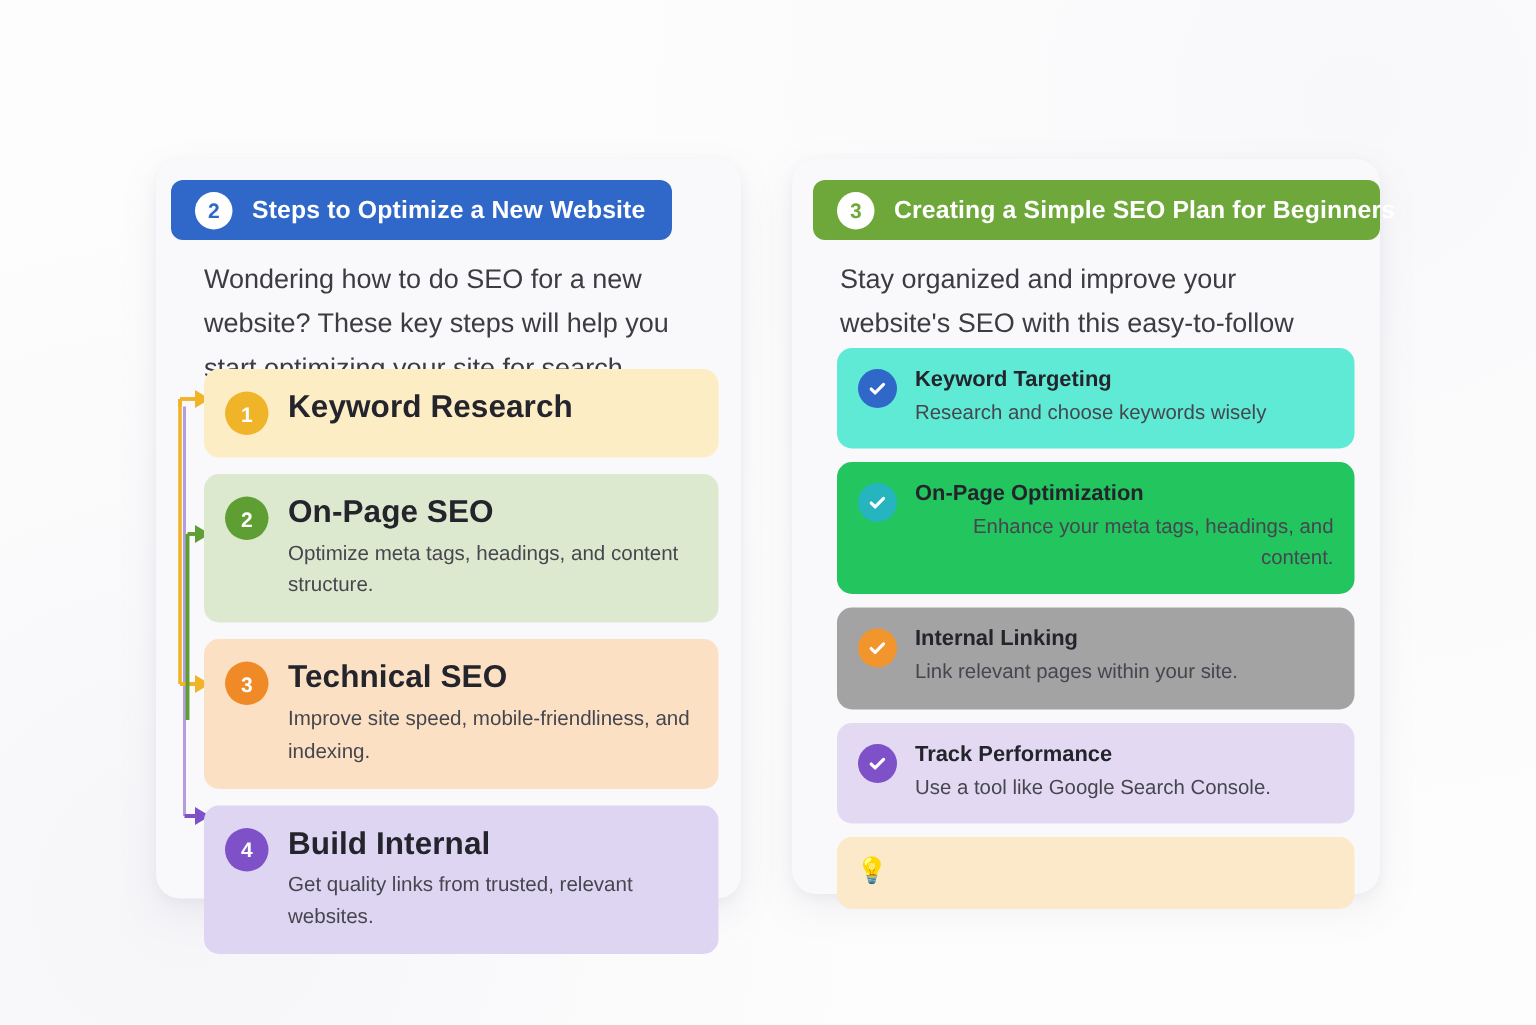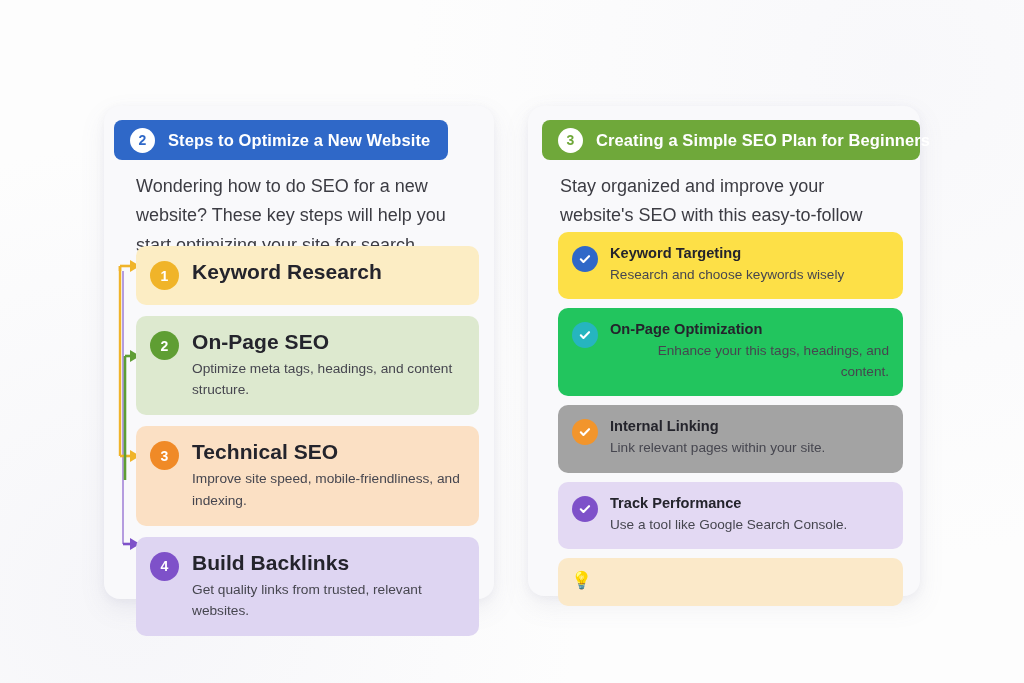--- a/index.html
+++ b/index.html
@@ -261,60 +261,60 @@
         <span class="step-num" style="background:#f08a27">3</span>
         <div>
           <div class="step-title">Technical SEO</div>
           <div class="step-desc">Improve site speed, mobile-friendliness, and indexing.</div>
         </div>
       </div>
 
       <div class="step" style="background:#ded5f2">
         <span class="step-num" style="background:#7e51c9">4</span>
         <div>
-          <div class="step-title">Build Backlinks</div>
+          <div class="step-title">Build Internal</div>
           <div class="step-desc">Get quality links from trusted, relevant websites.</div>
         </div>
       </div>
 
     </div>
   </section>
 
   <section class="card" id="card-right">
 
     <div class="card-header">
       <span class="hdr-badge">3</span>
       <span class="hdr-title">Creating a Simple SEO Plan for Beginners</span>
     </div>
 
     <p class="card-intro">Stay organized and improve your website's SEO with this easy-to-follow checklist.</p>
 
     <div class="checks">
 
-      <div class="check-item" style="background:#fde047">
+      <div class="check-item" style="background:#5eead4">
         <span class="check-circle" style="background:#2f68c8">
           <svg width="14" height="14" viewBox="0 0 16 16">
               <path d="M3.2 8.4l3 3 6.4-6.6" stroke="#fff" stroke-width="2.4" fill="none" stroke-linecap="round" stroke-linejoin="round"></path>
             </svg>
         </span>
         <div>
           <div class="check-title">Keyword Targeting</div>
           <div class="check-desc">Research and choose keywords wisely</div>
         </div>
       </div>
 
       <div class="check-item" style="background:#22c55e">
         <span class="check-circle" style="background:#26b5bf">
           <svg width="14" height="14" viewBox="0 0 16 16">
               <path d="M3.2 8.4l3 3 6.4-6.6" stroke="#fff" stroke-width="2.4" fill="none" stroke-linecap="round" stroke-linejoin="round"></path>
             </svg>
         </span>
         <div>
           <div class="check-title">On-Page Optimization</div>
-          <div class="check-desc">Enhance your this tags, headings, and content.</div>
+          <div class="check-desc">Enhance your meta tags, headings, and content.</div>
         </div>
       </div>
 
       <div class="check-item" style="background:#a3a3a3">
         <span class="check-circle" style="background:#f2952c">
           <svg width="14" height="14" viewBox="0 0 16 16">
               <path d="M3.2 8.4l3 3 6.4-6.6" stroke="#fff" stroke-width="2.4" fill="none" stroke-linecap="round" stroke-linejoin="round"></path>
             </svg>
         </span>
         <div>

